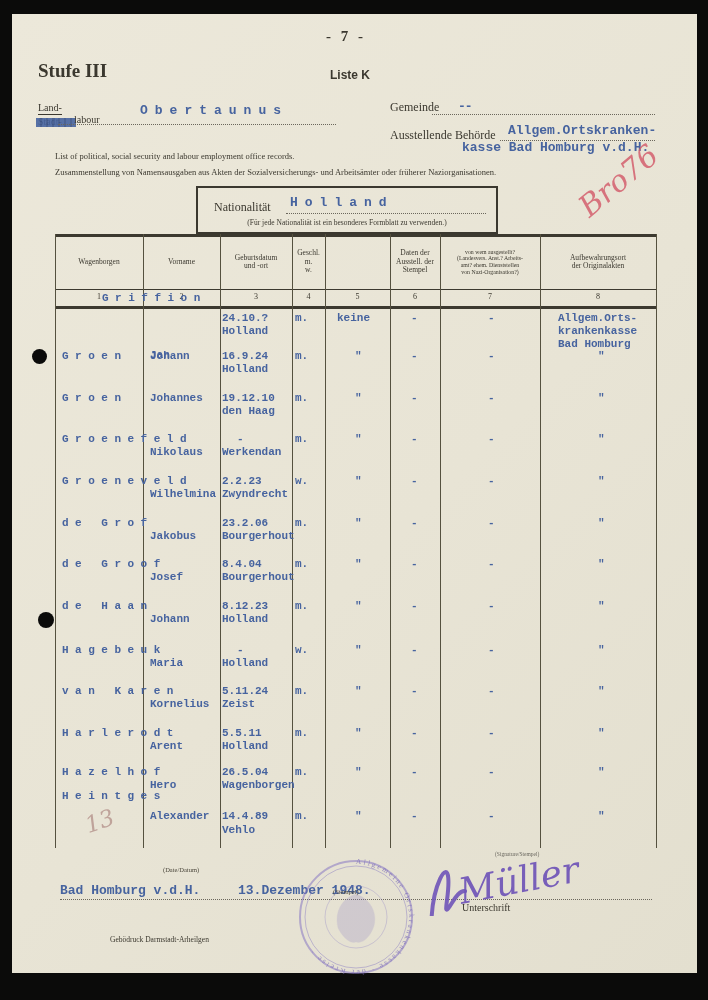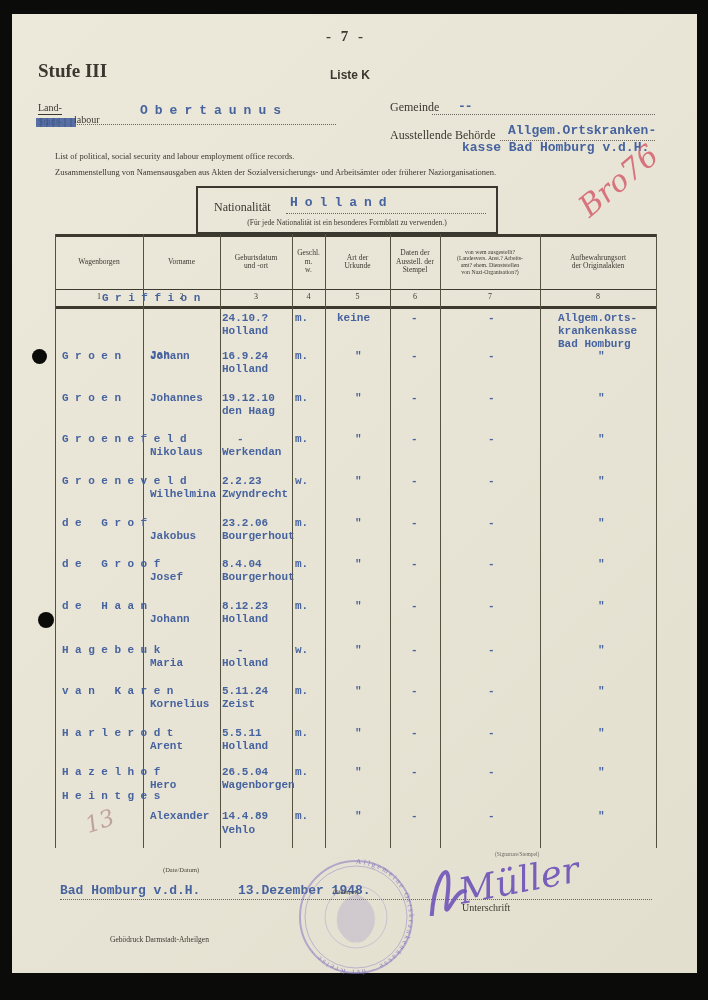--- a/index.html
+++ b/index.html
@@ -121,24 +121,20 @@
       <div>Geburtsdatum</div>
       <div>und -ort</div>
     </div>
     <div class="hnum" style="left: 220px; width: 72px;">3</div>
     <div class="hcell" style="left: 292px; width: 33px;">
       <div>Geschl.</div>
       <div>m.</div>
       <div>w.</div>
     </div>
     <div class="hnum" style="left: 292px; width: 33px;">4</div>
-    <div class="hcell" style="left: 325px; width: 65px;">
-      <div>Art der</div>
-      <div>Urkunde</div>
-    </div>
     <div class="hnum" style="left: 325px; width: 65px;">5</div>
     <div class="hcell" style="left: 390px; width: 50px;">
       <div>Daten der</div>
       <div>Ausstell. der</div>
       <div>Stempel</div>
     </div>
     <div class="hnum" style="left: 390px; width: 50px;">6</div>
     <div class="hcell hc7" style="left: 440px; width: 100px;">
       <div>von wem ausgestellt?</div>
       <div>(Landesvers. Anst.? Arbeits-</div>

